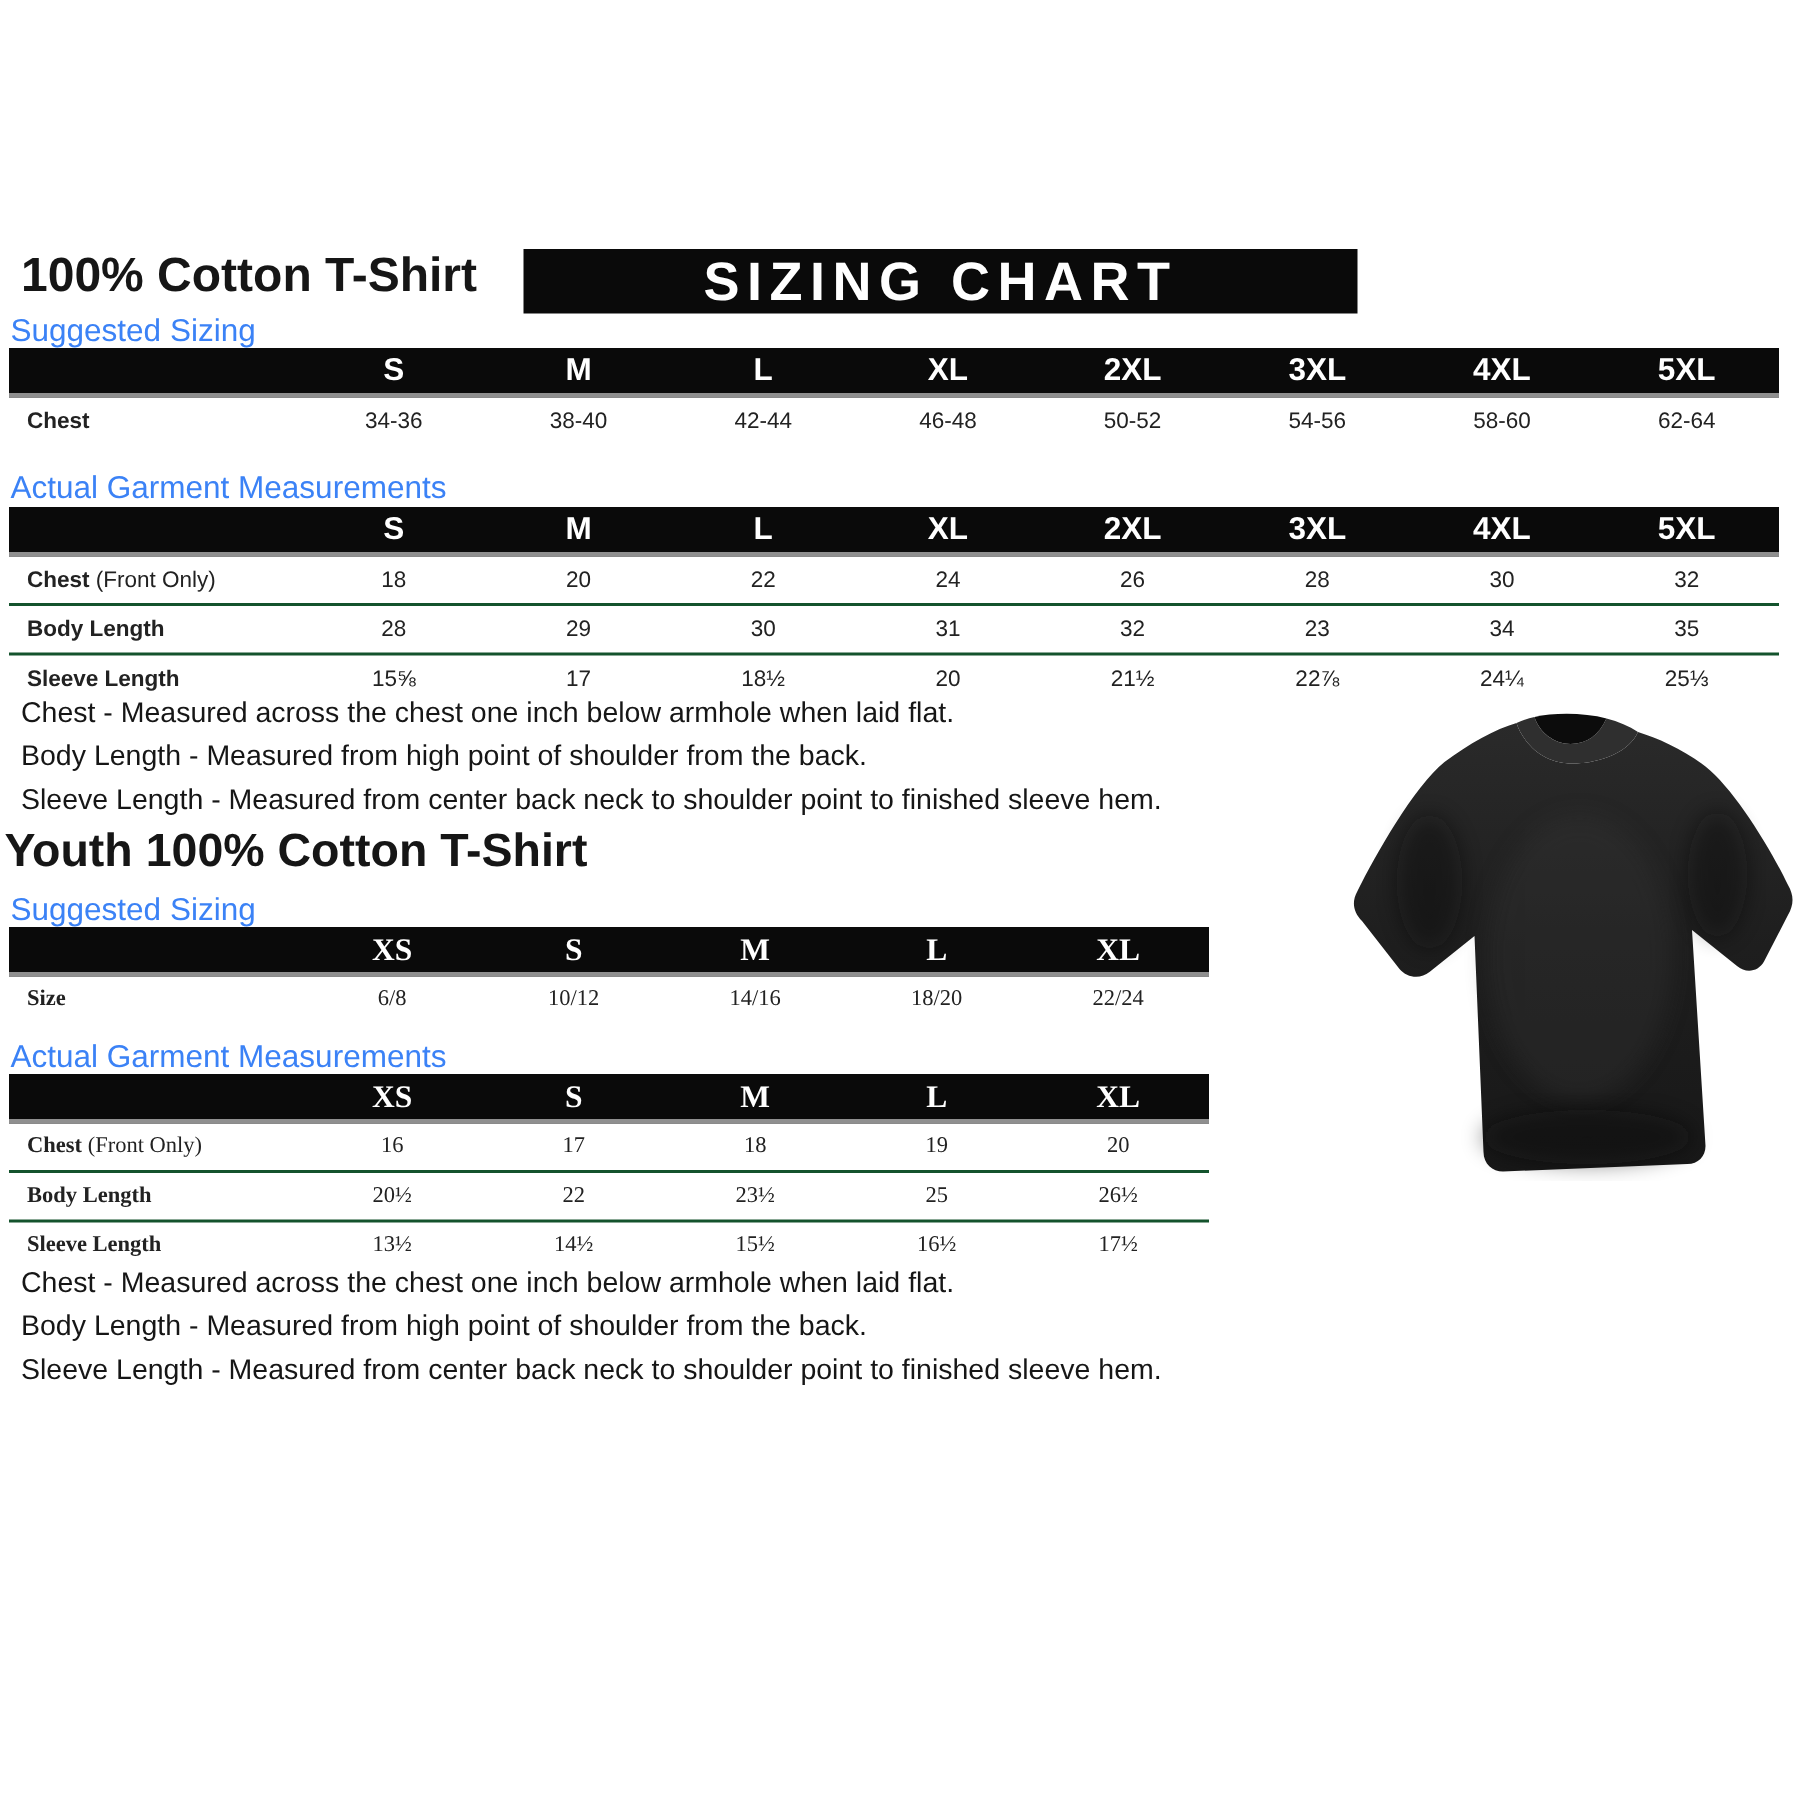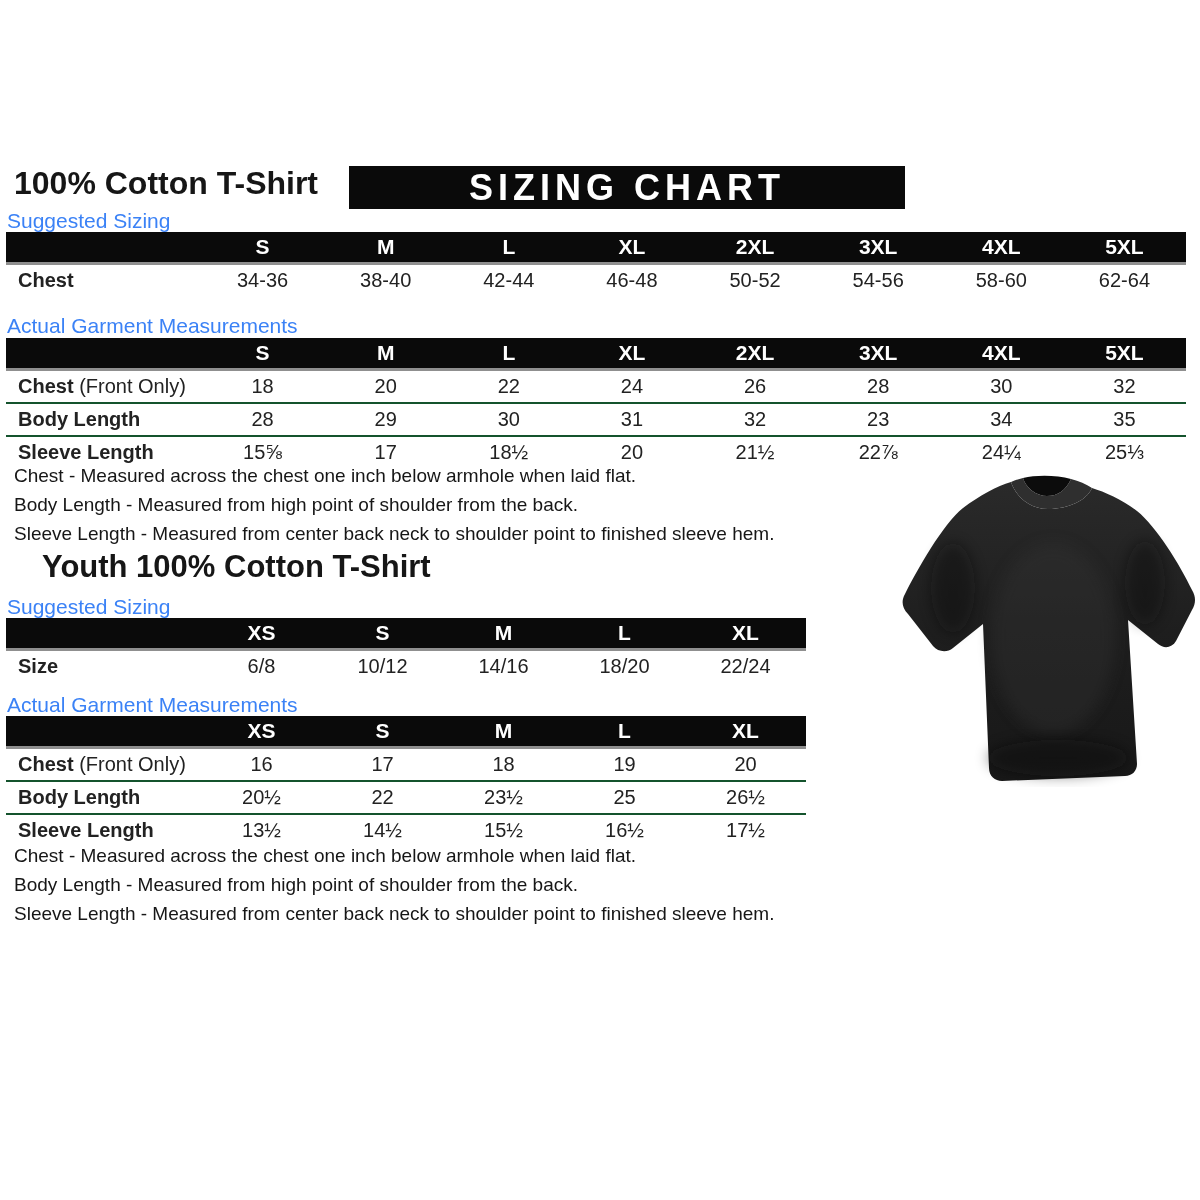--- a/index.html
+++ b/index.html
@@ -1,44 +1,44 @@
 <!DOCTYPE html>
 <html><head>
 <meta charset="utf-8">
 <style>
   html,body{margin:0;padding:0;background:#fff;}
   .canvas{position:relative;width:1200px;height:1200px;background:#ffffff;overflow:hidden;
           font-family:"Liberation Sans", sans-serif;color:#1a1a1a;}
 
   .page-title{position:absolute;font-weight:700;font-size:32px;color:#161616;white-space:nowrap;}
   #adult-title{left:14px;top:165px;}
-  #youth-title{left:3px;top:549px;font-size:31px;margin-left:39px;}
+  #youth-title{left:3px;top:549px;font-size:31px;}
 
   .banner{position:absolute;left:349px;top:166px;width:556px;height:43px;background:#0a0a0a;
           color:#ffffff;font-weight:700;font-size:36px;letter-spacing:5px;
           display:flex;align-items:center;justify-content:center;}
 
   .section-label{position:absolute;font-size:21px;color:#3b82f6;}
   #adult-suggested-label{left:7px;top:209px;}
   #adult-actual-label{left:7px;top:314px;}
   #youth-suggested-label{left:7px;top:595px;}
   #youth-actual-label{left:7px;top:693px;}
 
   .sizing-table{position:absolute;}
   #adult-suggested-table{left:6px;top:232px;width:1180px;}
   #adult-actual-table{left:6px;top:338px;width:1180px;}
   #youth-suggested-table{left:6px;top:618px;width:800px;}
   #youth-actual-table{left:6px;top:716px;width:800px;}
 
   .t-header,.t-row{display:grid;align-items:center;}
   .cols-8 .t-header,.cols-8 .t-row{grid-template-columns:195px repeat(8,1fr);}
-  .cols-5 .t-header,.cols-5 .t-row{grid-template-columns:195px repeat(5,1fr);}
+  .cols-5 .t-header,.cols-5 .t-row{grid-template-columns:195px repeat(5,1fr);font-family:Liberation Serif, serif;}
   .t-header{background:#0a0a0a;color:#ffffff;height:30px;border-bottom:3px solid #8f8f8f;}
   .t-hcell{text-align:center;font-weight:700;font-size:21px;}
-  .t-row{height:31px;font-size:20px;color:#222;}
+  .t-row{height:31px;font-size:15px;color:#222;}
   .t-row + .t-row{border-top:2px solid #14532d;}
   .t-cell{text-align:center;}
   .t-label{text-align:left;padding-left:12px;white-space:nowrap;}
   .lb{font-weight:700;}
   .lr{font-weight:400;}
 
   .notes{position:absolute;left:14px;font-size:19px;line-height:29px;color:#161616;}
   #adult-notes{top:461px;}
   #youth-notes{top:841px;}
 

